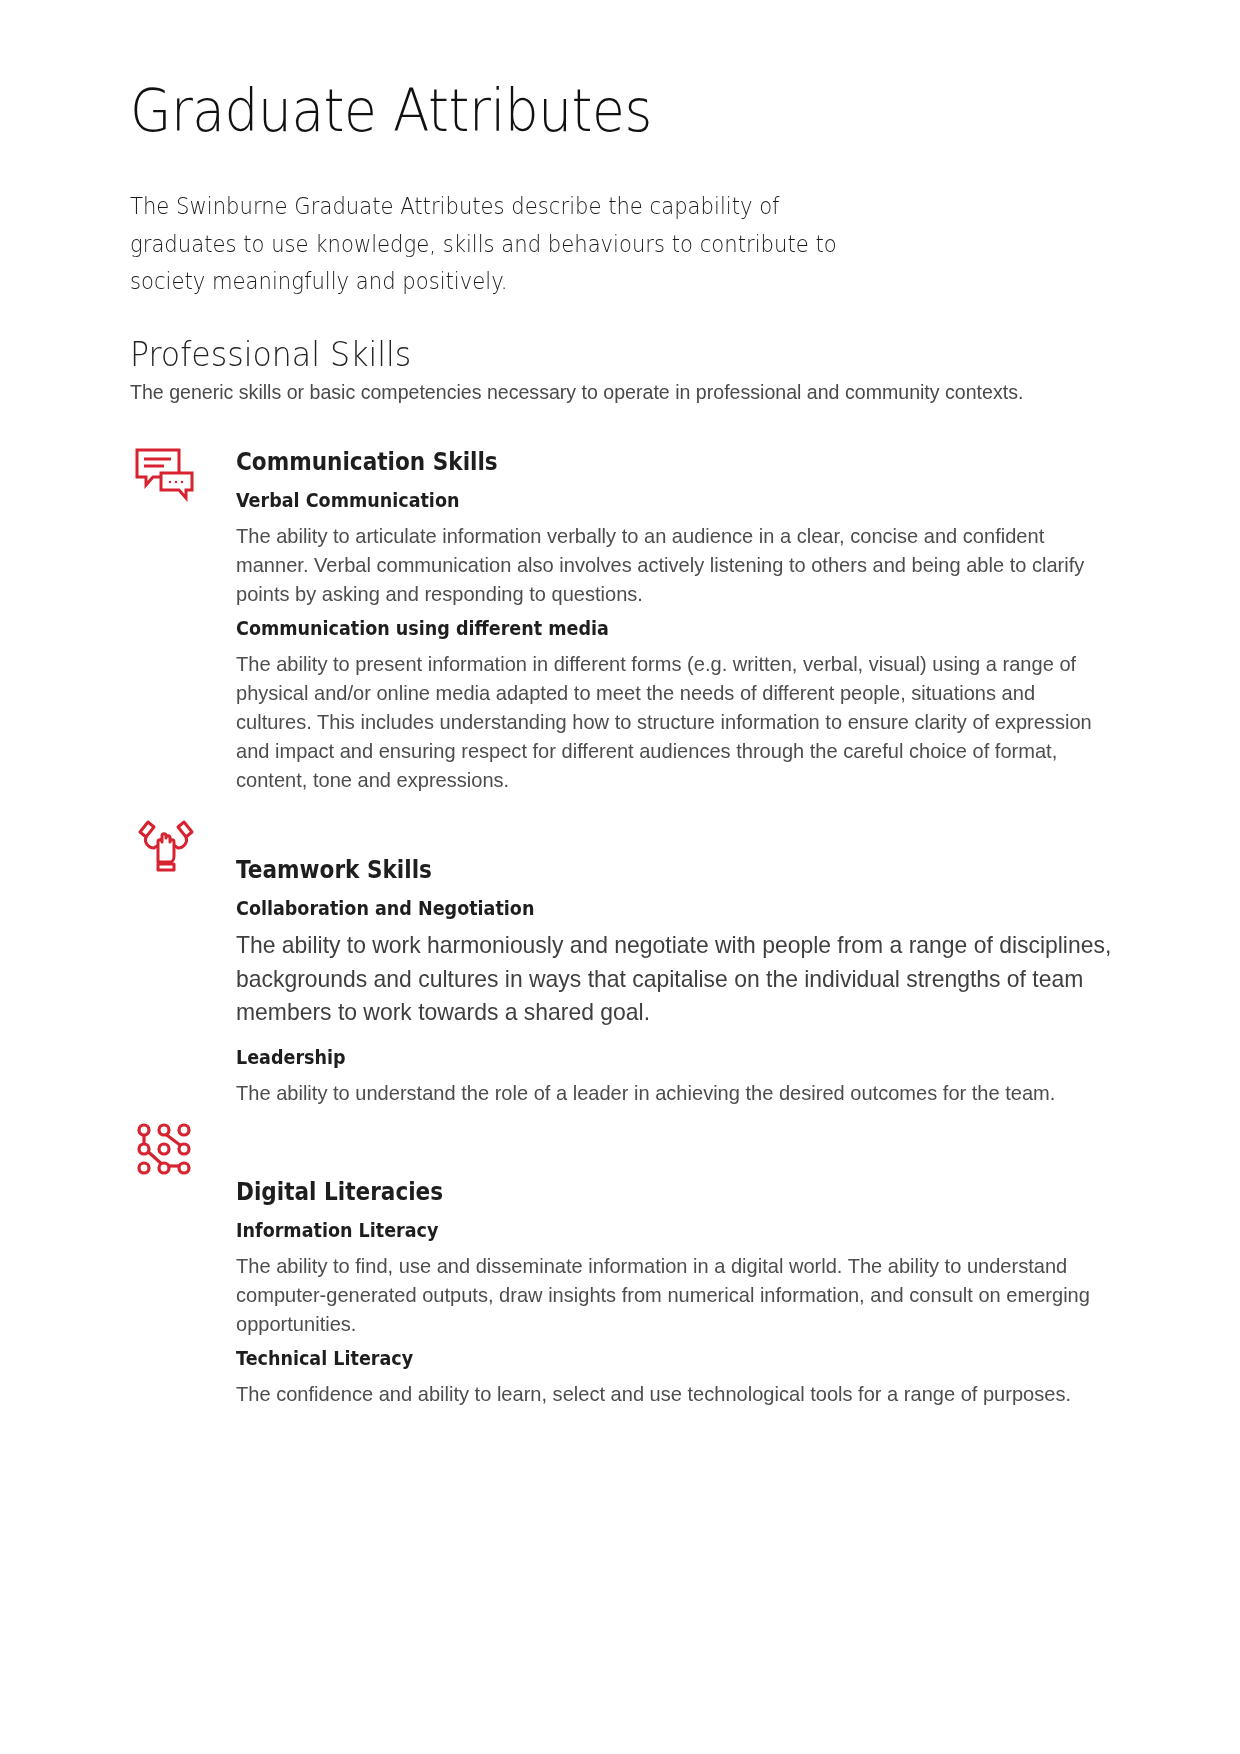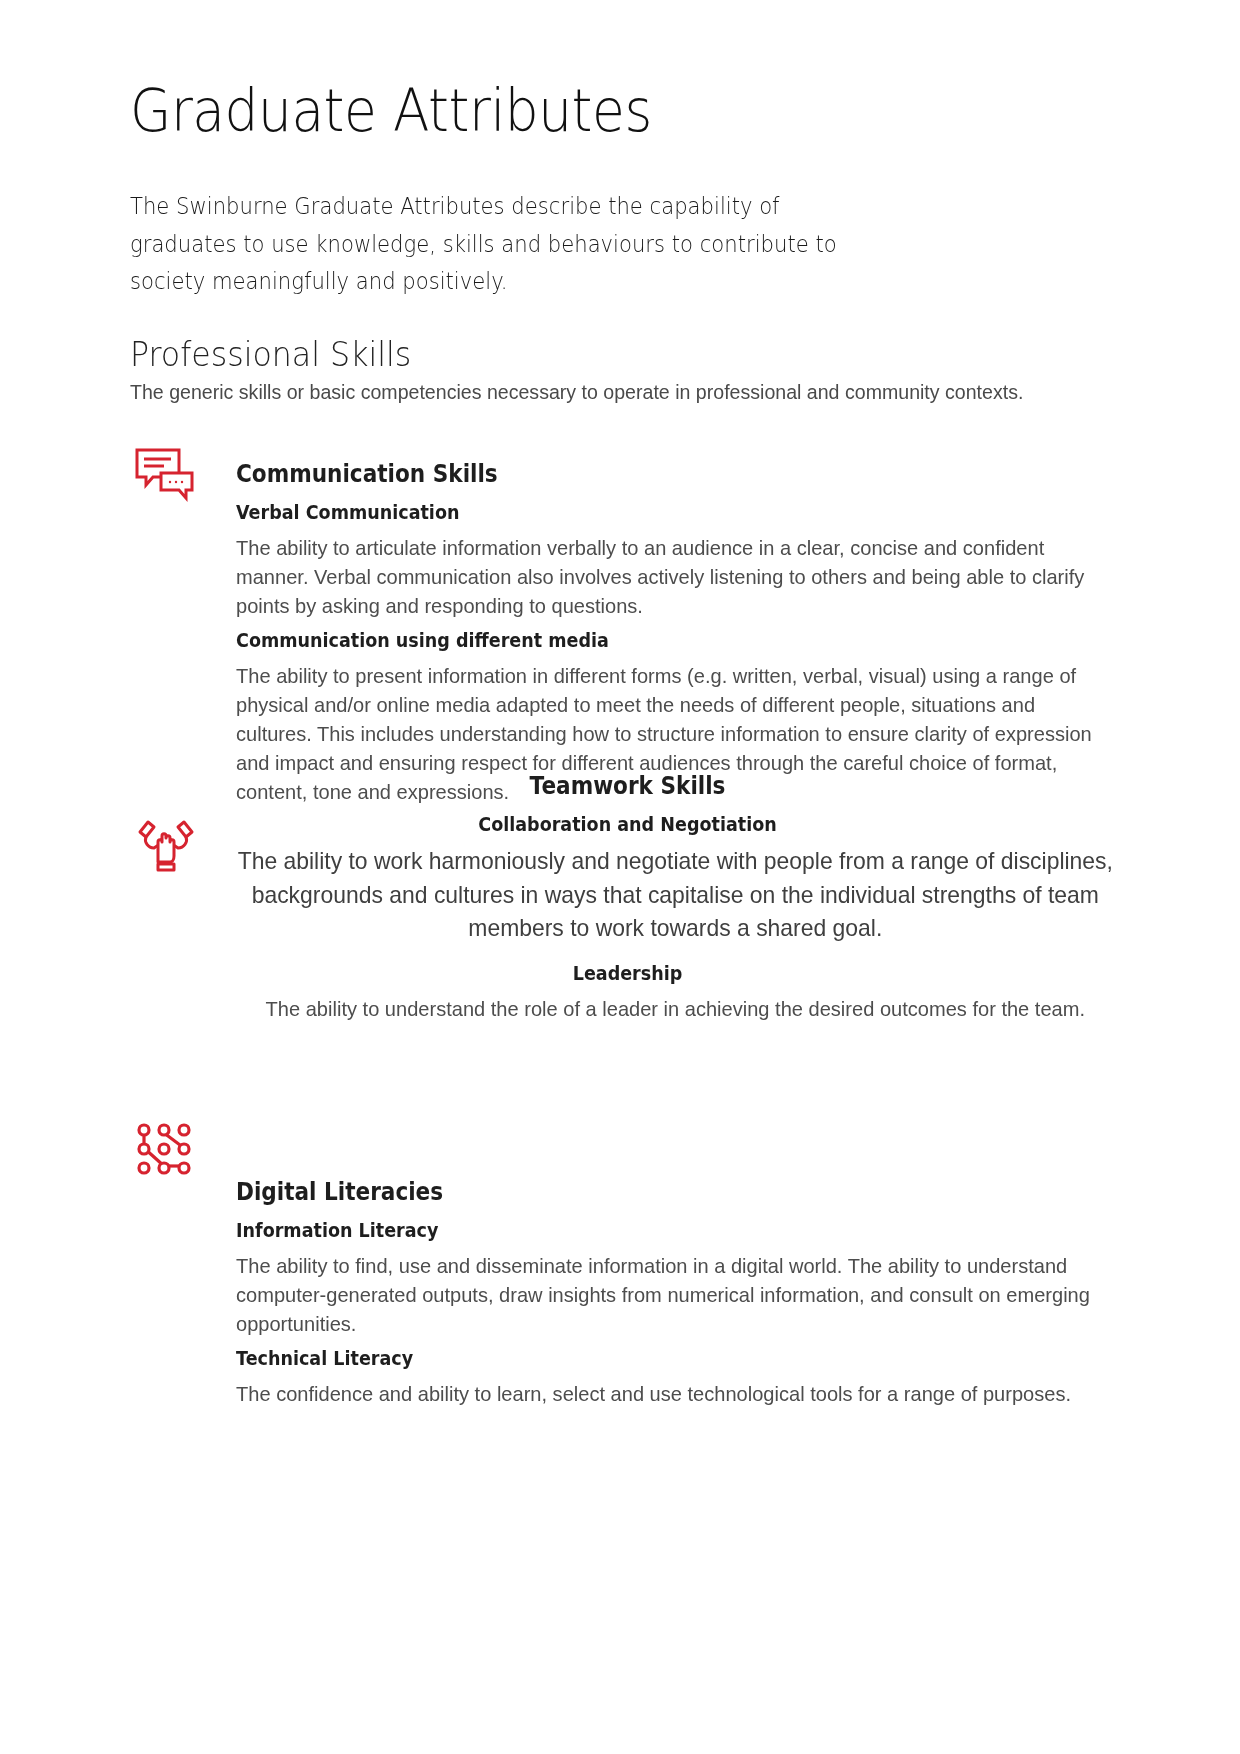--- a/index.html
+++ b/index.html
@@ -70,21 +70,21 @@
   <svg viewBox="0 0 64 56" fill="none" stroke="#d6232f" stroke-width="3" stroke-linejoin="miter">
     <path d="M3 3 H45 V30 H19 L12 38 V30 H3 Z"></path>
     <line x1="10" y1="12" x2="37" y2="12"></line>
     <line x1="10" y1="19" x2="30" y2="19"></line>
     <path d="M27 26 H58 V43 H52 V51 L45 43 H27 Z" fill="#fff"></path>
     <circle cx="36" cy="35" r="1.2" fill="#d6232f" stroke="none"></circle>
     <circle cx="42" cy="35" r="1.2" fill="#d6232f" stroke="none"></circle>
     <circle cx="48" cy="35" r="1.2" fill="#d6232f" stroke="none"></circle>
   </svg>
 </div>
-<div class="skill-block" style="top:458px;">
+<div class="skill-block" style="top:446px;">
   <h3 class="skill-title">Communication Skills</h3>
   <div style="height:10px"></div>
   <h4 class="sub-title">Verbal Communication</h4>
   <div style="height:7px"></div>
   <p class="desc">The ability to articulate information verbally to an audience in a clear, concise and confident manner. Verbal communication also involves actively listening to others and being able to clarify points by asking and responding to questions.</p>
   <div style="height:8px"></div>
   <h4 class="sub-title">Communication using different media</h4>
   <div style="height:7px"></div>
   <p class="desc">The ability to present information in different forms (e.g. written, verbal, visual) using a range of physical and/or online media adapted to meet the needs of different people, situations and cultures. This includes understanding how to structure information to ensure clarity of expression and impact and ensuring respect for different audiences through the careful choice of format, content, tone and expressions.</p>
 </div>
@@ -92,21 +92,21 @@
 <div class="skill-icon" style="top:818px;">
   <svg viewBox="0 0 64 56" fill="none" stroke="#d6232f" stroke-width="3" stroke-linejoin="round" stroke-linecap="round">
     <path d="M6 14 L14 4 L20 9 L12 19 Z"></path>
     <path d="M12 19 C10 24 14 30 20 30 L26 26"></path>
     <path d="M58 14 L50 4 L44 9 L52 19 Z"></path>
     <path d="M52 19 C54 24 50 30 44 30 L38 26"></path>
     <path d="M24 44 V24 C24 21 28 21 28 24 V18 C28 15 32 15 32 18 V20 C32 17 36 17 36 20 V24 C36 21 40 21 40 24 V38 C40 42 38 44 36 44 Z" fill="#fff"></path>
     <rect x="24" y="46" width="16" height="6"></rect>
   </svg>
 </div>
-<div class="skill-block" style="top:770px;text-align:center;">
+<div class="skill-block" style="top:854px;">
   <h3 class="skill-title">Teamwork Skills</h3>
   <div style="height:10px"></div>
   <h4 class="sub-title">Collaboration and Negotiation</h4>
   <div style="height:6px"></div>
   <p class="desc large">The ability to work harmoniously and negotiate with people from a range of disciplines, backgrounds and cultures in ways that capitalise on the individual strengths of team members to work towards a shared goal.</p>
   <div style="height:16px"></div>
   <h4 class="sub-title">Leadership</h4>
   <div style="height:7px"></div>
   <p class="desc">The ability to understand the role of a leader in achieving the desired outcomes for the team.</p>
 </div>

